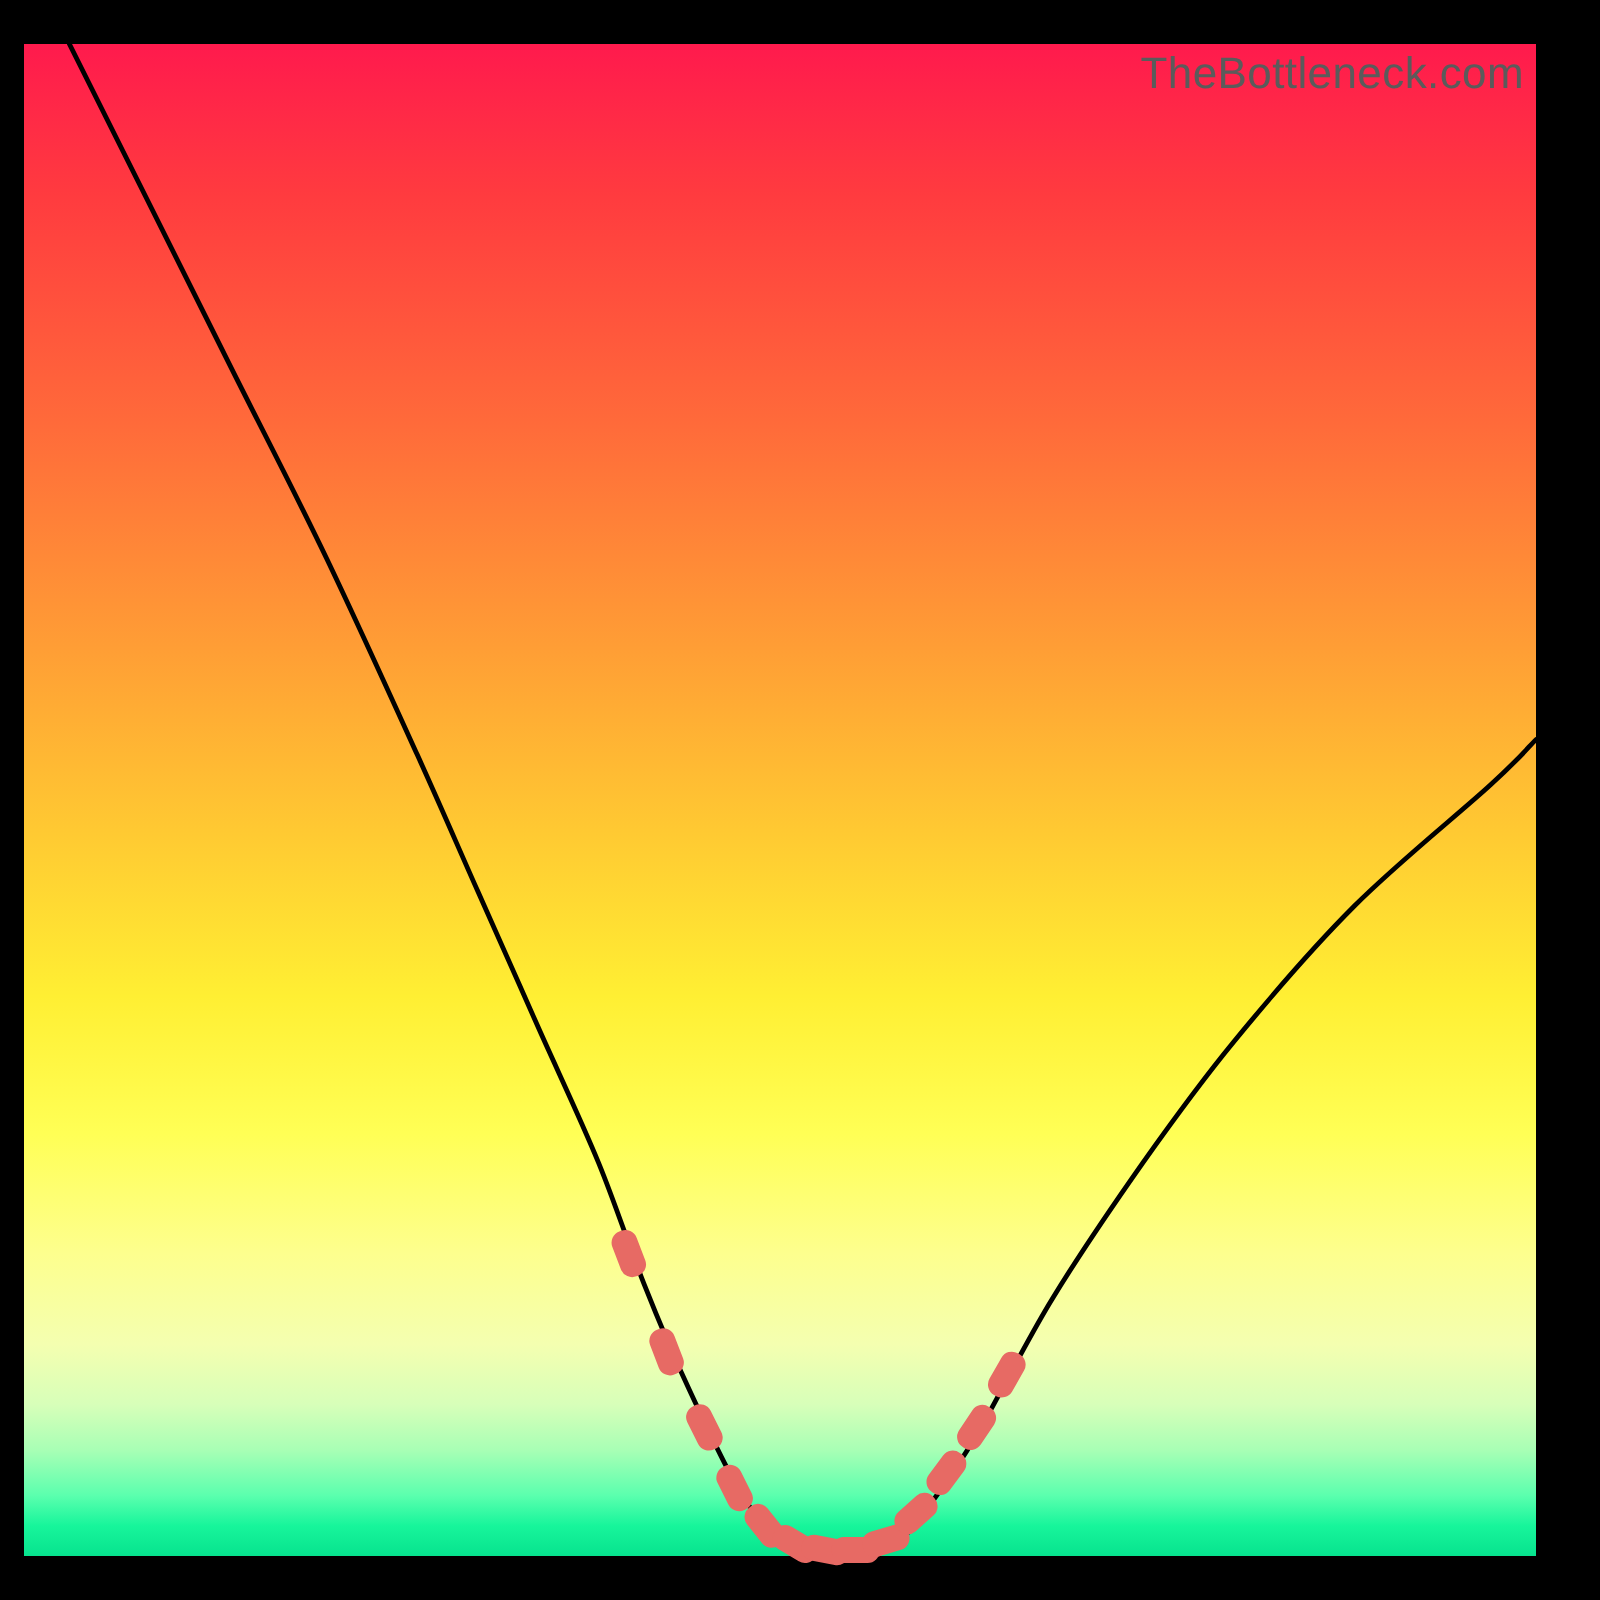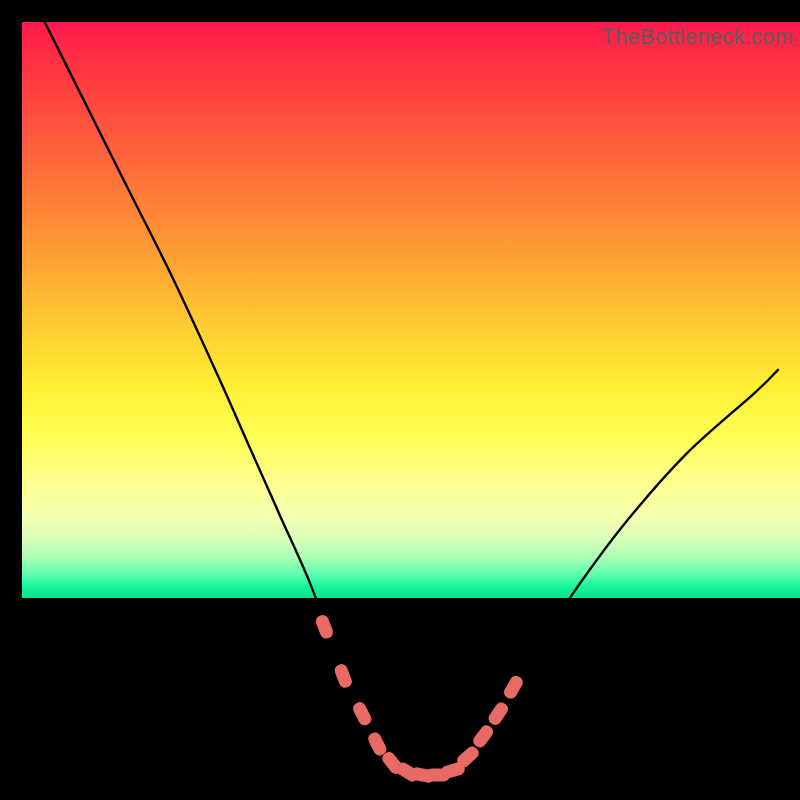--- a/index.html
+++ b/index.html
@@ -14,41 +14,40 @@
   .frame {
     position: absolute;
     left: 0;
     top: 0;
     width: 800px;
     height: 800px;
     background: #000;
   }
   .plot {
     position: absolute;
-    left: 22px;
+    left: 12px;
     top: 22px;
     width: 756px;
-    height: 576px;
+    height: 756px;
     background: linear-gradient(to bottom,
       #ff1a4d 0%,
       #ff3b3f 10%,
       #ff6a3a 25%,
       #ff9e35 40%,
       #ffc932 52%,
       #ffef33 63%,
       #ffff55 72%,
       #fdff8e 80%,
       #f4ffb0 86%,
       #d7ffb9 90%,
       #a8ffb5 93%,
       #5bffae 96%,
       #17f59b 98%,
       #07e38e 100%
     );
-    padding-left: 22px;
   }
   .watermark {
     position: absolute;
     top: 2px;
     right: 6px;
     color: #5b5b5b;
     font-size: 22px;
     font-weight: 400;
     letter-spacing: 0.2px;
     user-select: none;

